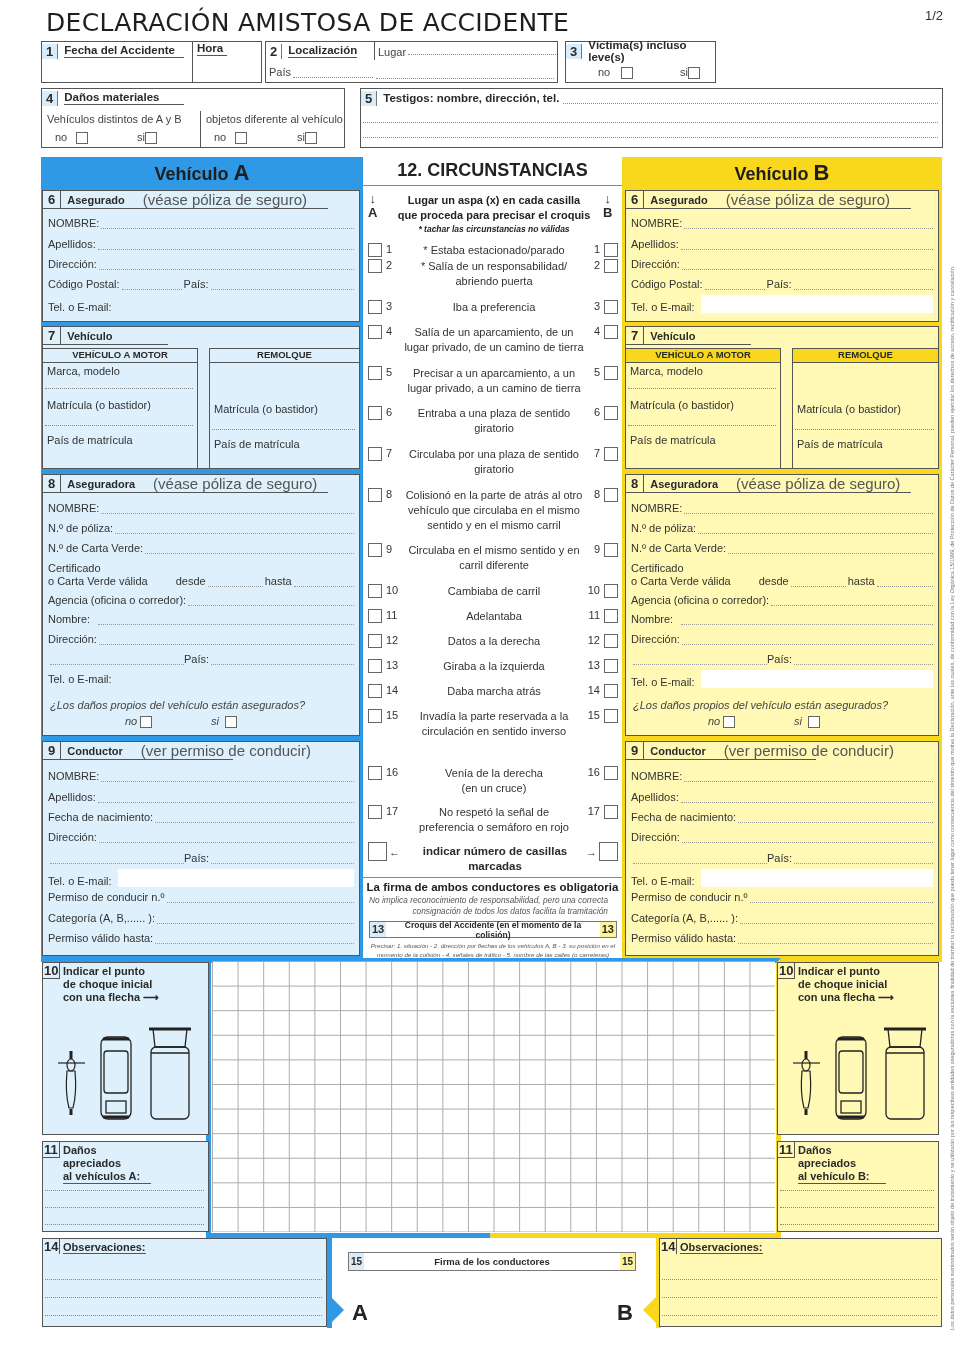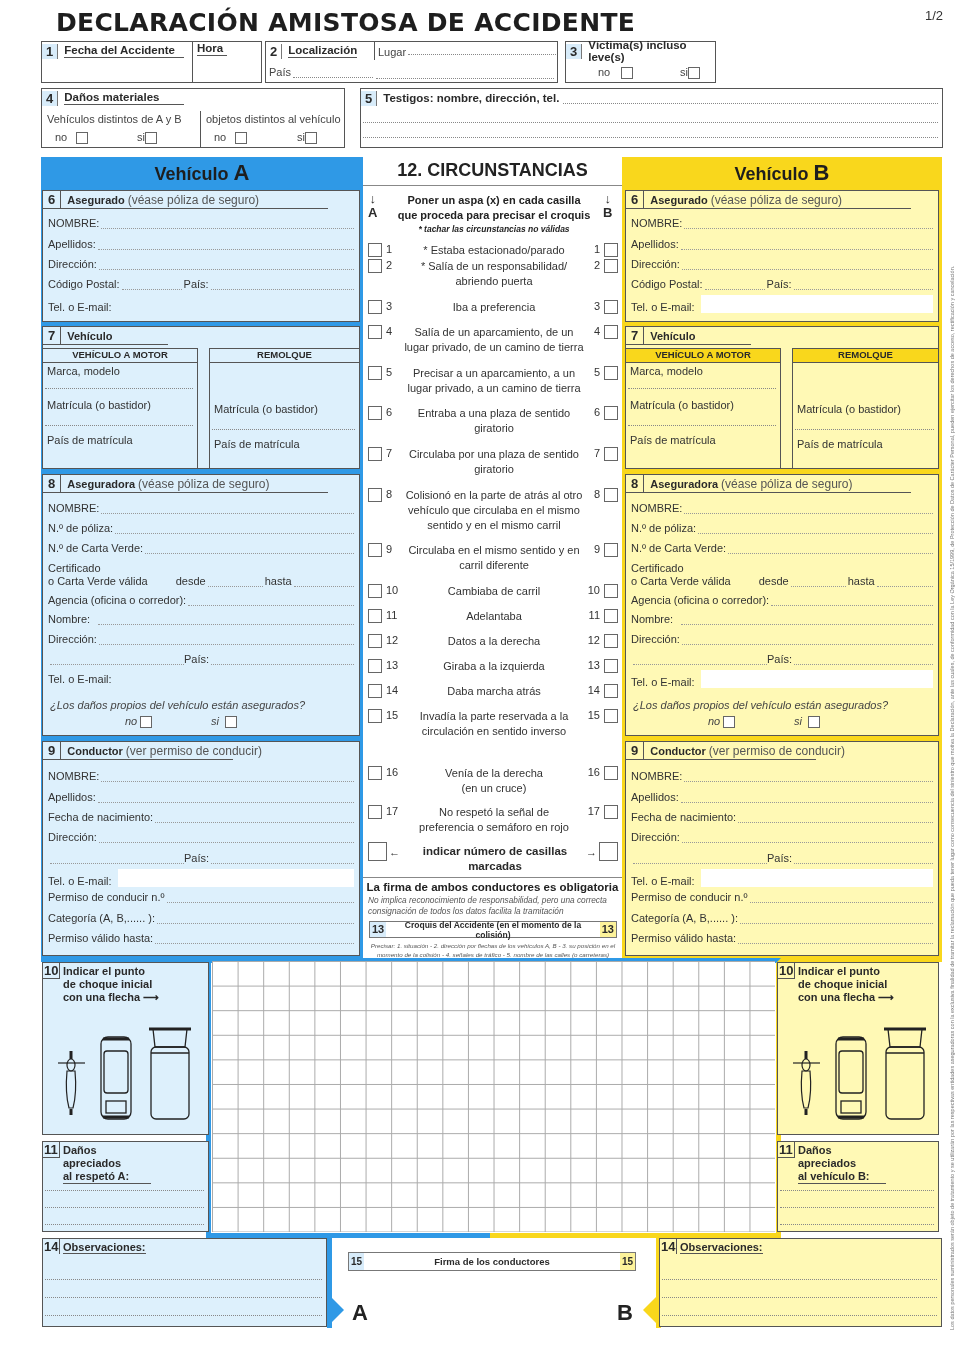--- a/index.html
+++ b/index.html
@@ -1,33 +1,33 @@
 <!DOCTYPE html>
 <html><head>
 <meta charset="utf-8">
 <style>
 *{box-sizing:border-box;margin:0;padding:0}
 body{width:971px;height:1360px;background:#fff;font-family:"Liberation Sans",sans-serif;color:#2a2a2a;position:relative;overflow:hidden;font-size:11px}
 .abs{position:absolute}
-.title{left:56px;top:8px;font-size:25px;font-weight:bold;letter-spacing:0.3px;color:#1e1e1e;font-family:"DejaVu Sans",sans-serif}
+.title{left:46px;top:8px;font-size:25px;font-weight:normal;letter-spacing:0.3px;color:#1e1e1e;font-family:"DejaVu Sans",sans-serif}
 .pagenum{left:925px;top:8px;font-size:13px;color:#333}
 .box{border:1.5px solid #555;background:#fff;position:absolute}
 .numtag{display:inline-block;background:#d8ecfa;font-weight:bold;padding:0 4px;margin-right:6px;font-size:13px;border-right:1px solid #777}
 .hd{font-weight:bold;font-size:11.5px}
 .hd-u{border-bottom:1px solid #555;display:inline-block;padding-bottom:1px}
 .chk{display:inline-block;width:12px;height:12px;border:1px solid #666;background:#fff;vertical-align:middle}
 .dots{border-bottom:1px dotted #888}
 .panelA{background:#2f99e6}
 .panelB{background:#f9d71c}
 .secA{background:#ddf0fc;border:1.5px solid #555;position:absolute}
 .secB{background:#fff9b5;border:1.5px solid #555;position:absolute}
 .sechead{position:absolute;left:0;top:0;height:17px;display:flex;align-items:center;font-size:11px}
 .sechead .n{font-weight:bold;font-size:13px;padding:0 5px;border-right:1px solid #555;height:17px;line-height:17px}
 .sechead .t{font-weight:bold;margin-left:6px}
-.sechead .s{font-size:12px;color:#555;margin-left:3px}
+.sechead .s{font-size:15px;color:#555;margin-left:18px}
 .row{position:absolute;left:5px;right:5px;font-size:11px;color:#333;display:flex;align-items:flex-end}
 .row .fill{flex:1;border-bottom:1px dotted #999;margin-left:2px;height:10px}
 .row .fill.white{border:none;background:#fff;height:18px;margin-left:6px}
 .circ-row{position:absolute;left:368px;width:252px;font-size:11px;color:#333}
 .circ-row .ca{position:absolute;left:0;top:0}
 .circ-row .na{position:absolute;left:18px;top:0}
 .circ-row .txt{position:absolute;left:34px;width:184px;text-align:center;line-height:15px}
 .circ-row .nb{position:absolute;right:20px;top:0;text-align:right}
 .circ-row .cb{position:absolute;right:2px;top:0}
 .circ-row .chk{width:14px;height:14px}
@@ -92,21 +92,21 @@
   </div>
   <div style="position:absolute;left:5px;top:24px;font-size:11px;color:#444">Vehículos distintos de A y B</div>
   <div style="position:absolute;left:13px;top:42px;font-size:11px;color:#444">
     <span>no</span>
     <span class="chk" style="margin-left:6px"></span>
   </div>
   <div style="position:absolute;left:95px;top:42px;font-size:11px;color:#444">
     <span>si</span><span class="chk"></span>
   </div>
   <div style="position:absolute;left:158px;top:22px;bottom:0;border-left:1.5px solid #555"></div>
-  <div style="position:absolute;left:164px;top:24px;font-size:11px;color:#444">objetos distintos al vehículo</div>
+  <div style="position:absolute;left:164px;top:24px;font-size:11px;color:#444">objetos diferente al vehículo</div>
   <div style="position:absolute;left:172px;top:42px;font-size:11px;color:#444">
     <span>no</span>
     <span class="chk" style="margin-left:6px"></span>
   </div>
   <div style="position:absolute;left:255px;top:42px;font-size:11px;color:#444">
     <span>si</span><span class="chk"></span>
   </div>
 </div>
 
 <div class="box" style="left:360px;top:88px;width:583px;height:60px;">
@@ -436,21 +436,21 @@
       <span>Permiso válido hasta:</span>
       <span class="fill"></span>
     </div>
 </div>
 
 <div class="abs" style="left:363px;top:157px;width:259px;height:805px;background:#fff"></div>
 <div class="abs" style="left:363px;top:160px;width:259px;text-align:center;font-size:18px;font-weight:bold;color:#222;border-bottom:1px solid #888;padding-bottom:4px">12. CIRCUNSTANCIAS</div>
 <div class="abs" style="left:368px;top:192px;font-weight:bold;font-size:13px;line-height:14px;text-align:center">↓<br><span>A</span></div>
 <div class="abs" style="left:603px;top:192px;font-weight:bold;font-size:13px;line-height:14px;text-align:center">↓<br><span>B</span></div>
 <div class="abs" style="left:385px;top:193px;width:218px;text-align:center;font-weight:bold;font-size:11px;line-height:15px;color:#222">
-  <div>Poner un aspa (x) en cada casilla</div>
+  <div>Lugar un aspa (x) en cada casilla</div>
   <div>que proceda para precisar el croquis</div>
   <div style="font-size:8.5px;font-style:italic;line-height:12px">* tachar las circunstancias no válidas</div>
 </div>
 
 <div class="circ-row" style="top:243px">
     <span class="chk ca"></span>
     <span class="na">1</span>
     <span class="txt">* Estaba estacionado/parado</span>
     <span class="nb">1</span>
     <span class="chk cb"></span>
@@ -573,21 +573,21 @@
   <span style="font-weight:bold;margin-left:2px">←</span>
 </div>
 <div class="abs" style="left:420px;top:844px;width:150px;text-align:center;font-weight:bold;font-size:11.5px;line-height:15px">indicar número de casillas marcadas</div>
 <div class="abs" style="left:586px;top:842px;display:flex;align-items:center">
   <span style="font-weight:bold;margin-right:2px">→</span>
   <span class="chk" style="width:19px;height:19px"></span>
 </div>
 
 <div class="abs" style="left:363px;top:877px;width:259px;border-top:1px solid #888"></div>
 <div class="abs" style="left:363px;top:881px;width:259px;text-align:center;font-weight:bold;font-size:11.5px;color:#222">La firma de ambos conductores es obligatoria</div>
-<div class="abs" style="left:368px;top:895px;width:250px;text-align:left;font-style:italic;font-size:8.3px;color:#555;line-height:11px">No implica reconocimiento de responsabilidad, pero una correcta consignación de todos los datos facilita la tramitación</div>
+<div class="abs" style="left:358px;top:895px;width:250px;text-align:right;font-style:italic;font-size:8.3px;color:#555;line-height:11px">No implica reconocimiento de responsabilidad, pero una correcta consignación de todos los datos facilita la tramitación</div>
 
 <div class="abs" style="left:369px;top:921px;width:248px;height:17px;border:1px solid #777;display:flex;align-items:center;background:#fff">
   <span style="background:#d8ecfa;font-weight:bold;font-size:11px;padding:0 2px;height:15px;line-height:15px">13</span>
   <span style="flex:1;text-align:center;font-weight:bold;font-size:8.5px">Croquis del Accidente (en el momento de la colisión)</span>
   <span style="background:#fdf39a;font-weight:bold;font-size:11px;padding:0 2px;height:15px;line-height:15px">13</span>
 </div>
 <div class="abs" style="left:366px;top:941px;width:254px;text-align:center;font-style:italic;font-size:6.2px;color:#555;line-height:9px">Precisar: 1. situación - 2. dirección por flechas de los vehículos A, B - 3. su posición en el momento de la colisión - 4. señales de tráfico - 5. nombre de las calles (o carreteras)</div>
 
 <div class="abs" style="left:206px;top:958px;width:575px;height:280px;border:5px solid #2f99e6;border-right-color:#f9d71c;border-bottom-color:#2f99e6"></div>
 <div class="abs" style="left:490px;top:1233px;width:291px;height:5px;background:#f9d71c"></div>
@@ -621,21 +621,21 @@
       <line x1="98" y1="30" x2="136" y2="30"></line>
       <line x1="96" y1="6" x2="138" y2="6" stroke-width="3"></line>
     </g>
   </svg>
 </div>
 
 <div class="secA" style="left:42px;top:1141px;width:167px;height:91px;">
   <div style="position:absolute;left:0;top:0;font-weight:bold;font-size:13px;border-right:1px solid #555;border-bottom:1px solid #555;padding:0 1px">11</div>
   <div style="position:absolute;left:20px;top:2px;font-weight:bold;font-size:11px;line-height:13px;border-bottom:1px solid #555;width:88px">
     <div>Daños apreciados</div>
-    <div>al respetó A:</div>
+    <div>al vehículos A:</div>
   </div>
   <div class="dots" style="position:absolute;left:2px;right:4px;top:48px"></div>
   <div class="dots" style="position:absolute;left:2px;right:4px;top:65px"></div>
   <div class="dots" style="position:absolute;left:2px;right:4px;top:82px"></div>
 </div>
 
 <div class="secB" style="left:777px;top:962px;width:162px;height:173px;">
   <div style="position:absolute;left:0;top:0;font-weight:bold;font-size:13px;border-right:1px solid #555;border-bottom:1px solid #555;padding:0 1px">10</div>
   <div style="position:absolute;left:20px;top:2px;font-weight:bold;font-size:11px;line-height:13px">
     <div>Indicar el punto</div>

